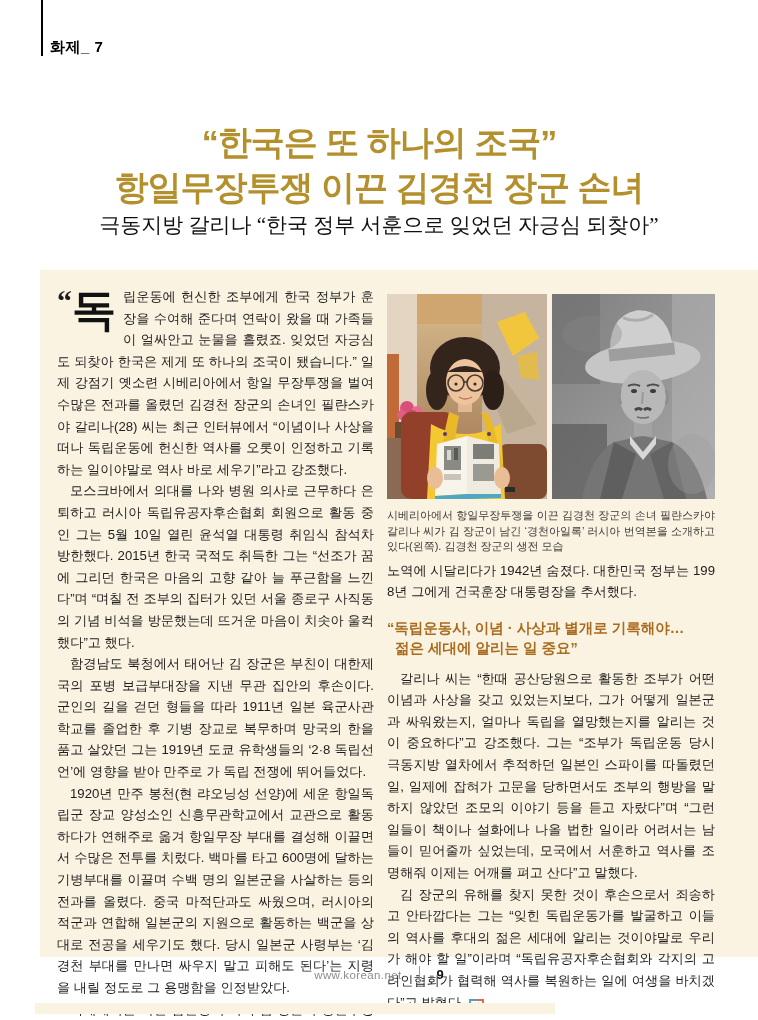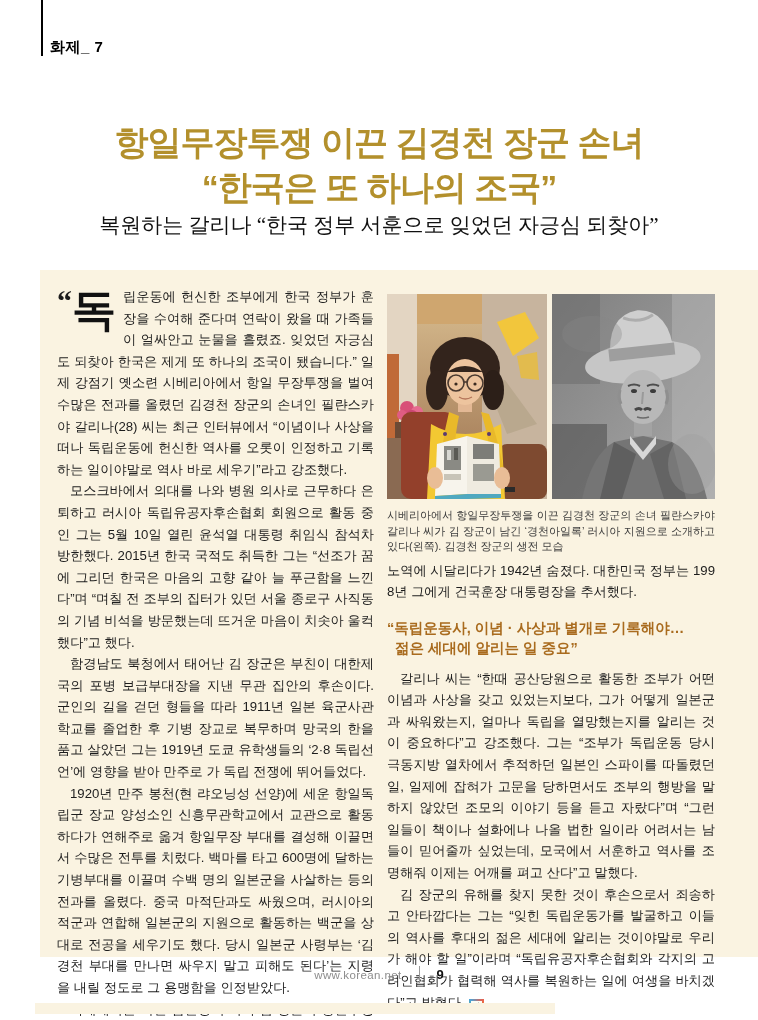--- a/index.html
+++ b/index.html
@@ -61,24 +61,24 @@
 
   .bottom-strip { position:absolute; left:35px; top:1003px; width:520px; height:11px; background:#faf3e1; }
 </style>
 </head>
 <body>
 
 <div class="section-tick"></div>
 <div class="section-label">화제_ 7</div>
 
 <div class="headline">
+  <div>“한국은 또 하나의 조국”</div>
   <div>항일무장투쟁 이끈 김경천 장군 손녀</div>
-  <div>“한국은 또 하나의 조국”</div>
 </div>
-<div class="subtitle">복원하는 갈리나 “한국 정부 서훈으로 잊었던 자긍심 되찾아”</div>
+<div class="subtitle">극동지방 갈리나 “한국 정부 서훈으로 잊었던 자긍심 되찾아”</div>
 
 <div class="panel">
 
   <div class="col-left">
     <p class="body no-indent">
       <span class="dropcap-wrap"><span class="dc-quote">“</span><span class="dc-char">독</span></span><span>립운동에 헌신한 조부에게 한국 정부가 훈장을 수여해 준다며 연락이 왔을 때 가족들이 얼싸안고 눈물을 흘렸죠. 잊었던 자긍심도 되찾아 한국은 제게 또 하나의 조국이 됐습니다.” 일제 강점기 옛소련 시베리아에서 항일 무장투쟁을 벌여 수많은 전과를 올렸던 김경천 장군의 손녀인 필랸스카야 갈리나(28) 씨는 최근 인터뷰에서 “이념이나 사상을 떠나 독립운동에 헌신한 역사를 오롯이 인정하고 기록하는 일이야말로 역사 바로 세우기”라고 강조했다.</span>
     </p>
     <p class="body">모스크바에서 의대를 나와 병원 의사로 근무하다 은퇴하고 러시아 독립유공자후손협회 회원으로 활동 중인 그는 5월 10일 열린 윤석열 대통령 취임식 참석차 방한했다. 2015년 한국 국적도 취득한 그는 “선조가 꿈에 그리던 한국은 마음의 고향 같아 늘 푸근함을 느낀다”며 “며칠 전 조부의 집터가 있던 서울 종로구 사직동의 기념 비석을 방문했는데 뜨거운 마음이 치솟아 울컥했다”고 했다.</p>
     <p class="body">함경남도 북청에서 태어난 김 장군은 부친이 대한제국의 포병 보급부대장을 지낸 무관 집안의 후손이다. 군인의 길을 걷던 형들을 따라 1911년 일본 육군사관학교를 졸업한 후 기병 장교로 복무하며 망국의 한을 품고 살았던 그는 1919년 도쿄 유학생들의 ‘2·8 독립선언’에 영향을 받아 만주로 가 독립 전쟁에 뛰어들었다.</p>
     <p class="body">1920년 만주 봉천(현 랴오닝성 선양)에 세운 항일독립군 장교 양성소인 신흥무관학교에서 교관으로 활동하다가 연해주로 옮겨 항일무장 부대를 결성해 이끌면서 수많은 전투를 치렀다. 백마를 타고 600명에 달하는 기병부대를 이끌며 수백 명의 일본군을 사살하는 등의 전과를 올렸다. 중국 마적단과도 싸웠으며, 러시아의 적군과 연합해 일본군의 지원으로 활동하는 백군을 상대로 전공을 세우기도 했다. 당시 일본군 사령부는 ‘김경천 부대를 만나면 싸우지 말고 피해도 된다’는 지령을 내릴 정도로 그 용맹함을 인정받았다.</p>
@@ -189,21 +189,21 @@
 
         <path d="M30 205 Q40 160 62 148 L91 142 L120 148 Q145 160 155 205 Z" fill="#757575"></path>
         <path d="M78 142 L91 158 L104 142 L104 150 L91 166 L78 150 Z" fill="#d8d8d8"></path>
         <path d="M62 148 L84 160 L70 205 L48 205 Z" fill="#5f5f5f"></path>
         <path d="M120 148 L98 160 L112 205 L134 205 Z" fill="#646464"></path>
         <ellipse cx="40" cy="40" rx="30" ry="18" fill="#888888" opacity="0.35"></ellipse>
         <ellipse cx="140" cy="170" rx="24" ry="30" fill="#9e9e9e" opacity="0.35"></ellipse>
       </svg>
     </div>
 
-    <div class="caption">시베리아에서 항일무장투쟁을 이끈 김경천 장군의 손녀 필랸스카야 갈리나 씨가 김 장군이 남긴 ‘경천아일록’ 러시아 지원으로 소개하고 있다(왼쪽). 김경천 장군의 생전 모습</div>
+    <div class="caption">시베리아에서 항일무장투쟁을 이끈 김경천 장군의 손녀 필랸스카야 갈리나 씨가 김 장군이 남긴 ‘경천아일록’ 러시아 번역본을 소개하고 있다(왼쪽). 김경천 장군의 생전 모습</div>
 
     <p class="body no-indent p-after-caption">노역에 시달리다가 1942년 숨졌다. 대한민국 정부는 1998년 그에게 건국훈장 대통령장을 추서했다.</p>
 
     <div class="subheading">
       <div>“독립운동사, 이념 · 사상과 별개로 기록해야…</div>
       <div class="line2">젊은 세대에 알리는 일 중요”</div>
     </div>
 
     <p class="body p-after-sub">갈리나 씨는 “한때 공산당원으로 활동한 조부가 어떤 이념과 사상을 갖고 있었는지보다, 그가 어떻게 일본군과 싸워왔는지, 얼마나 독립을 열망했는지를 알리는 것이 중요하다”고 강조했다. 그는 “조부가 독립운동 당시 극동지방 열차에서 추적하던 일본인 스파이를 따돌렸던 일, 일제에 잡혀가 고문을 당하면서도 조부의 행방을 말하지 않았던 조모의 이야기 등을 듣고 자랐다”며 “그런 일들이 책이나 설화에나 나올 법한 일이라 어려서는 남들이 믿어줄까 싶었는데, 모국에서 서훈하고 역사를 조명해줘 이제는 어깨를 펴고 산다”고 말했다.</p>
 

